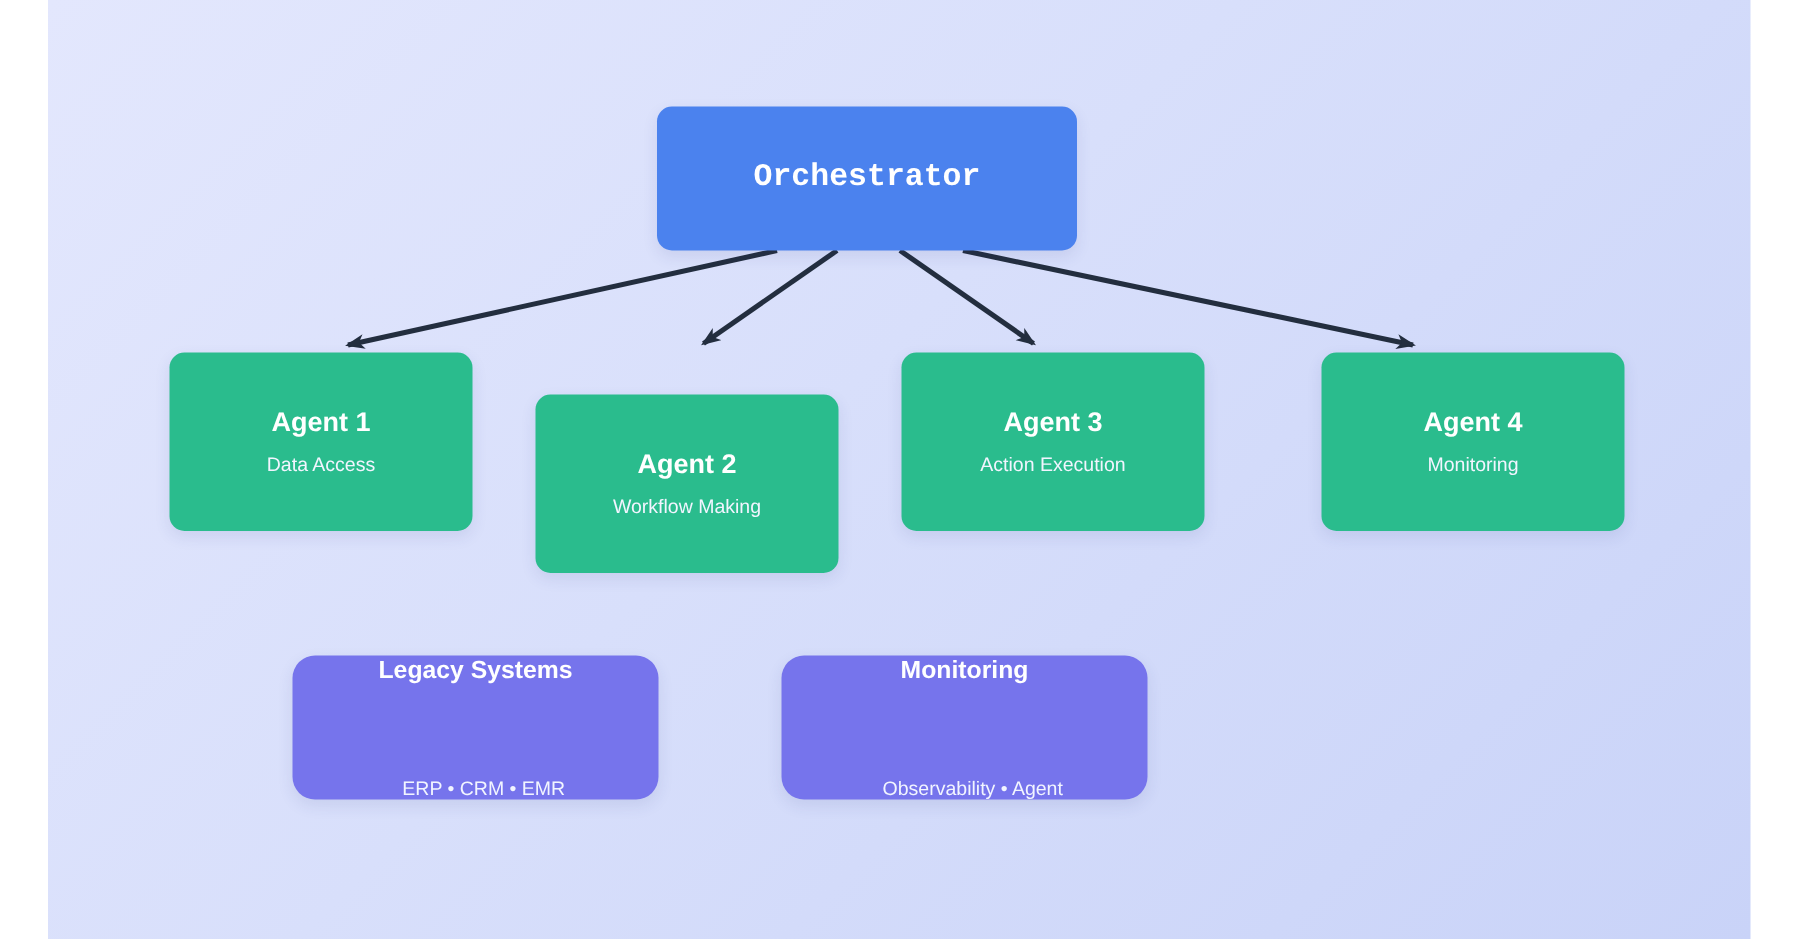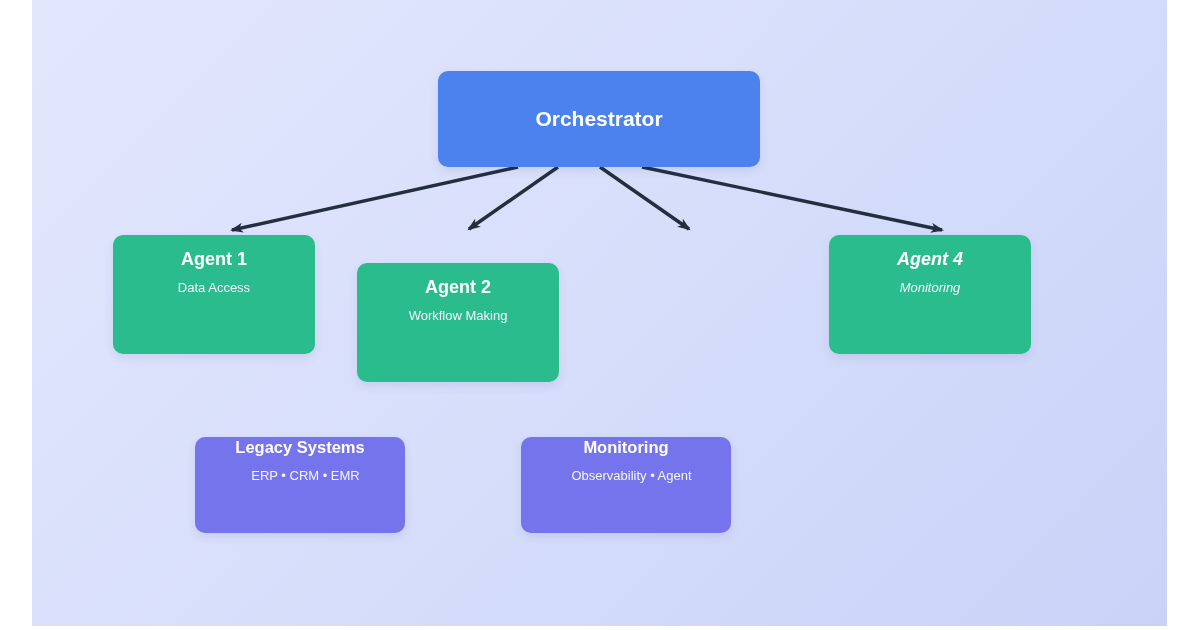--- a/index.html
+++ b/index.html
@@ -53,50 +53,52 @@
     font-weight: bold;
     color: var(--title-color, #ffffff);
     white-space: nowrap;
   }
   .node .subtitle {
     color: var(--subtitle-color, #f2f5ff);
     white-space: nowrap;
   }
   .node-orchestrator {
     left: 438px; top: 71px;
-    width: 322px; height: 96px;
+    width: 280px; height: 96px;
     background: var(--orchestrator-fill, #4b82ee);
     justify-content: center;
     gap: 24px;
+    font-family: Liberation Mono, monospace;
   }
   .node-orchestrator .title { font-size: 21px; line-height: 24px; }
   .node-orchestrator .subtitle { font-size: 13.5px; line-height: 15px; }
 
   .node-agent {
     top: 235px;
     width: 202px; height: 119px;
     background: var(--agent-fill, #2abc8d);
-    padding-top: 12px;
+    padding-top: 34px;
     box-sizing: border-box;
     gap: 9px;
     align-items: center;
   }
   .node-agent .title { font-size: 18px; line-height: 24px; }
   .node-agent .subtitle { font-size: 13px; line-height: 15px; }
   .node-agent-1 { left: 113px; }
   .node-agent-2 { left: 357px; margin-top: 28px; }
   .node-agent-3 { left: 601px; }
-  .node-agent-4 { left: 829px; font-style: italic; }
+  .node-agent-4 { left: 881px; }
 
   .node-system {
     top: 437px;
-    width: 210px; height: 96px;
+    width: 244px; height: 96px;
     background: var(--system-fill, #7674ec);
-    justify-content: flex-start;
+    justify-content: space-between;
     gap: 11px;
+    border-radius: 15px;
   }
   .node-system .title { font-size: 16.5px; line-height: 20px; }
   .node-system .subtitle { font-size: 13px; line-height: 15px; margin-left: 11px; }
   .node-system-1 { left: 195px; }
   .node-system-2 { left: 521px; }
   .node-system-3 { left: 845px; }
 </style>
 </head>
 <body>
 
@@ -120,20 +122,24 @@
   </div>
 
   <div class="node node-agent node-agent-1">
     <div class="title">Agent 1</div>
     <div class="subtitle">Data Access</div>
   </div>
   <div class="node node-agent node-agent-2">
     <div class="title">Agent 2</div>
     <div class="subtitle">Workflow Making</div>
   </div>
+  <div class="node node-agent node-agent-3">
+    <div class="title">Agent 3</div>
+    <div class="subtitle">Action Execution</div>
+  </div>
   <div class="node node-agent node-agent-4">
     <div class="title">Agent 4</div>
     <div class="subtitle">Monitoring</div>
   </div>
 
   <div class="node node-system node-system-1">
     <div class="title">Legacy Systems</div>
     <div class="subtitle">ERP • CRM • EMR</div>
   </div>
   <div class="node node-system node-system-2">

